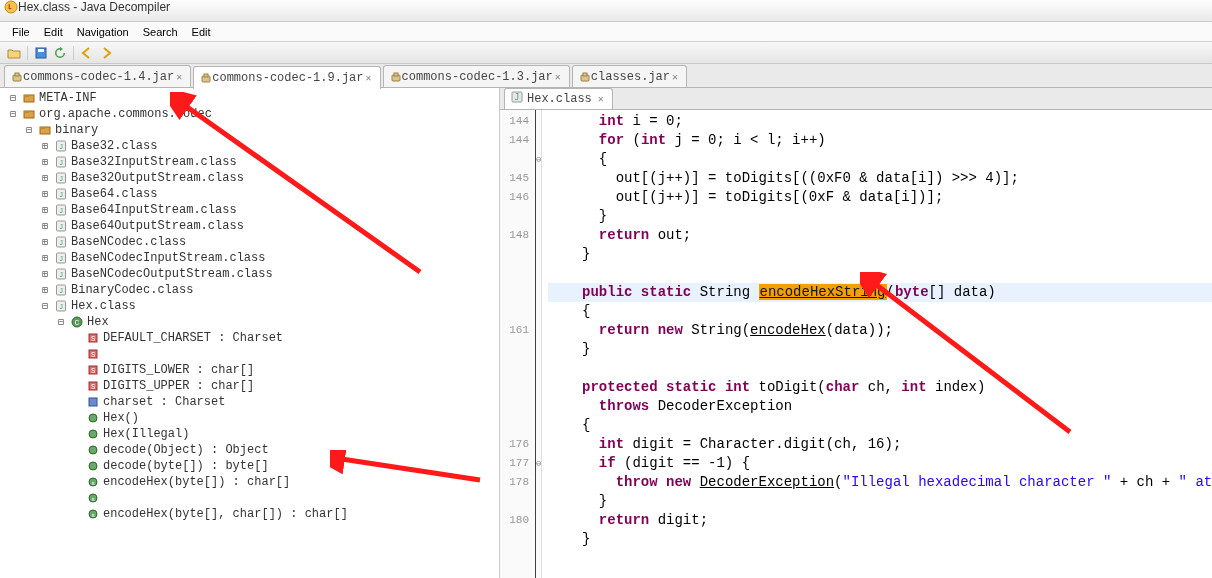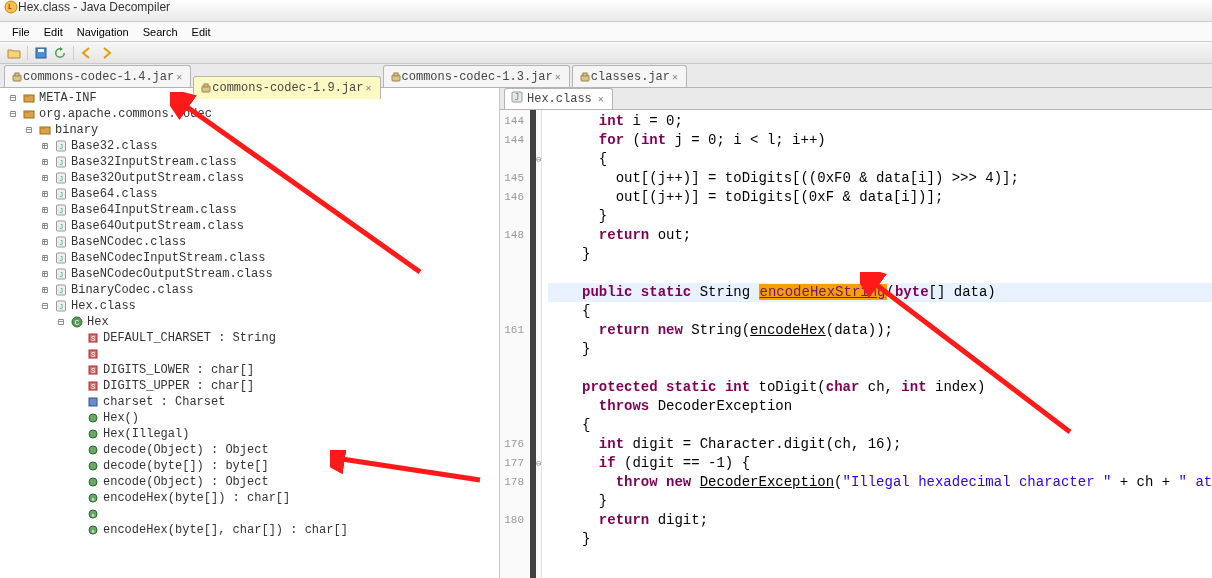--- a/index.html
+++ b/index.html
@@ -77,24 +77,24 @@
     border-radius: 3px 3px 0 0;
     padding: 2px 6px;
     margin-right: 2px;
     font-family: "Consolas", "Courier New", monospace;
     font-size: 12px;
     color: #444;
     height: 22px;
     justify-content: space-between;
   }
   .tab.active {
-    background: #fef9c3;
+    background: #ffffff;
     height: 23px;
     position: relative;
-    top: 12px;
+    top: 2px;
     z-index: 2;
   }
   .tab .jar-icon {
     width: 12px; height: 12px;
     display: inline-flex; align-items: center; justify-content: center;
   }
   .tab-close {
     color: #888; font-size: 10px; padding: 0 2px;
   }
   
@@ -158,21 +158,21 @@
     flex: 1;
     display: flex;
     overflow: auto;
     font-family: "Consolas","Courier New",monospace;
     font-size: 14px;
     background: #fff;
     position: relative;
   }
   .gutter {
     background: #fafafa;
-    border-right: 6px solid #404040;
+    border-right: 1px solid #404040;
     color: #999;
     text-align: right;
     padding: 2px 6px 2px 4px;
     user-select: none;
     min-width: 36px;
   }
   .gut-line { height: 19px; line-height:19px; font-size:11px;}
   .fold-col {
     background: #fafafa;
     border-right: 1px solid #e0e0e0;
@@ -183,21 +183,21 @@
   .code {
     padding: 2px 6px;
     flex: 1;
     white-space: pre;
   }
   .code-line { height:19px; line-height:19px; }
   .code-line.cur { background: #e8f2fe; }
   .kw { color: #7f0055; font-weight: bold; }
   .str { color: #2a00ff; }
   .mref { text-decoration: underline; }
-  .hl { background: #f59f00; color:#701a75; padding:0 1px; text-decoration: underline;}
+  .hl { background: #f59f00; color:#0f172a; padding:0 1px; text-decoration: underline;}
   
   .arrow-svg { position:absolute; pointer-events:none; z-index:50; }
 </style>
 </head>
 <body>
 
 <div class="titlebar">
   <span class="app-icon">
     <svg width="14" height="14" viewBox="0 0 14 14">
         <circle cx="7" cy="7" r="6" fill="#f7c04a" stroke="#c08a10"></circle>
@@ -460,21 +460,21 @@
         </div>
         <div class="tree-row">
           <span class="indent" style="width:64px"></span>
           <span class="tw"></span>
           <span class="ticon">
             <svg width="12" height="12" viewBox="0 0 12 12">
               <rect x="2" y="2" width="8" height="8" fill="#e06a6a" stroke="#a03030"></rect>
               <text x="6" y="9" font-size="7" text-anchor="middle" fill="#fff">S</text>
             </svg>
           </span>
-          <span>DEFAULT_CHARSET : String</span>
+          <span>DEFAULT_CHARSET : Charset</span>
         </div>
         <div class="tree-row">
           <span class="indent" style="width:64px"></span>
           <span class="tw"></span>
           <span class="ticon">
             <svg width="12" height="12" viewBox="0 0 12 12">
               <rect x="2" y="2" width="8" height="8" fill="#e06a6a" stroke="#a03030"></rect>
               <text x="6" y="9" font-size="7" text-anchor="middle" fill="#fff">S</text>
             </svg>
           </span>
@@ -543,30 +543,20 @@
         </div>
         <div class="tree-row">
           <span class="indent" style="width:64px"></span>
           <span class="tw"></span>
           <span class="ticon">
             <svg width="12" height="12" viewBox="0 0 12 12">
               <circle cx="6" cy="6" r="4" fill="#6aa86a" stroke="#2a6a2a"></circle>
             </svg>
           </span>
           <span>decode(byte[]) : byte[]</span>
-        </div>
-        <div class="tree-row">
-          <span class="indent" style="width:64px"></span>
-          <span class="tw"></span>
-          <span class="ticon">
-            <svg width="12" height="12" viewBox="0 0 12 12">
-              <circle cx="6" cy="6" r="4" fill="#6aa86a" stroke="#2a6a2a"></circle>
-            </svg>
-          </span>
-          <span>encode(Object) : Object</span>
         </div>
         <div class="tree-row">
           <span class="indent" style="width:64px"></span>
           <span class="tw"></span>
           <span class="ticon">
             <svg width="12" height="12" viewBox="0 0 12 12">
               <circle cx="6" cy="6" r="4" fill="#6aa86a" stroke="#2a6a2a"></circle>
               <text x="6" y="9" font-size="6" text-anchor="middle" fill="#fff">s</text>
             </svg>
           </span>

